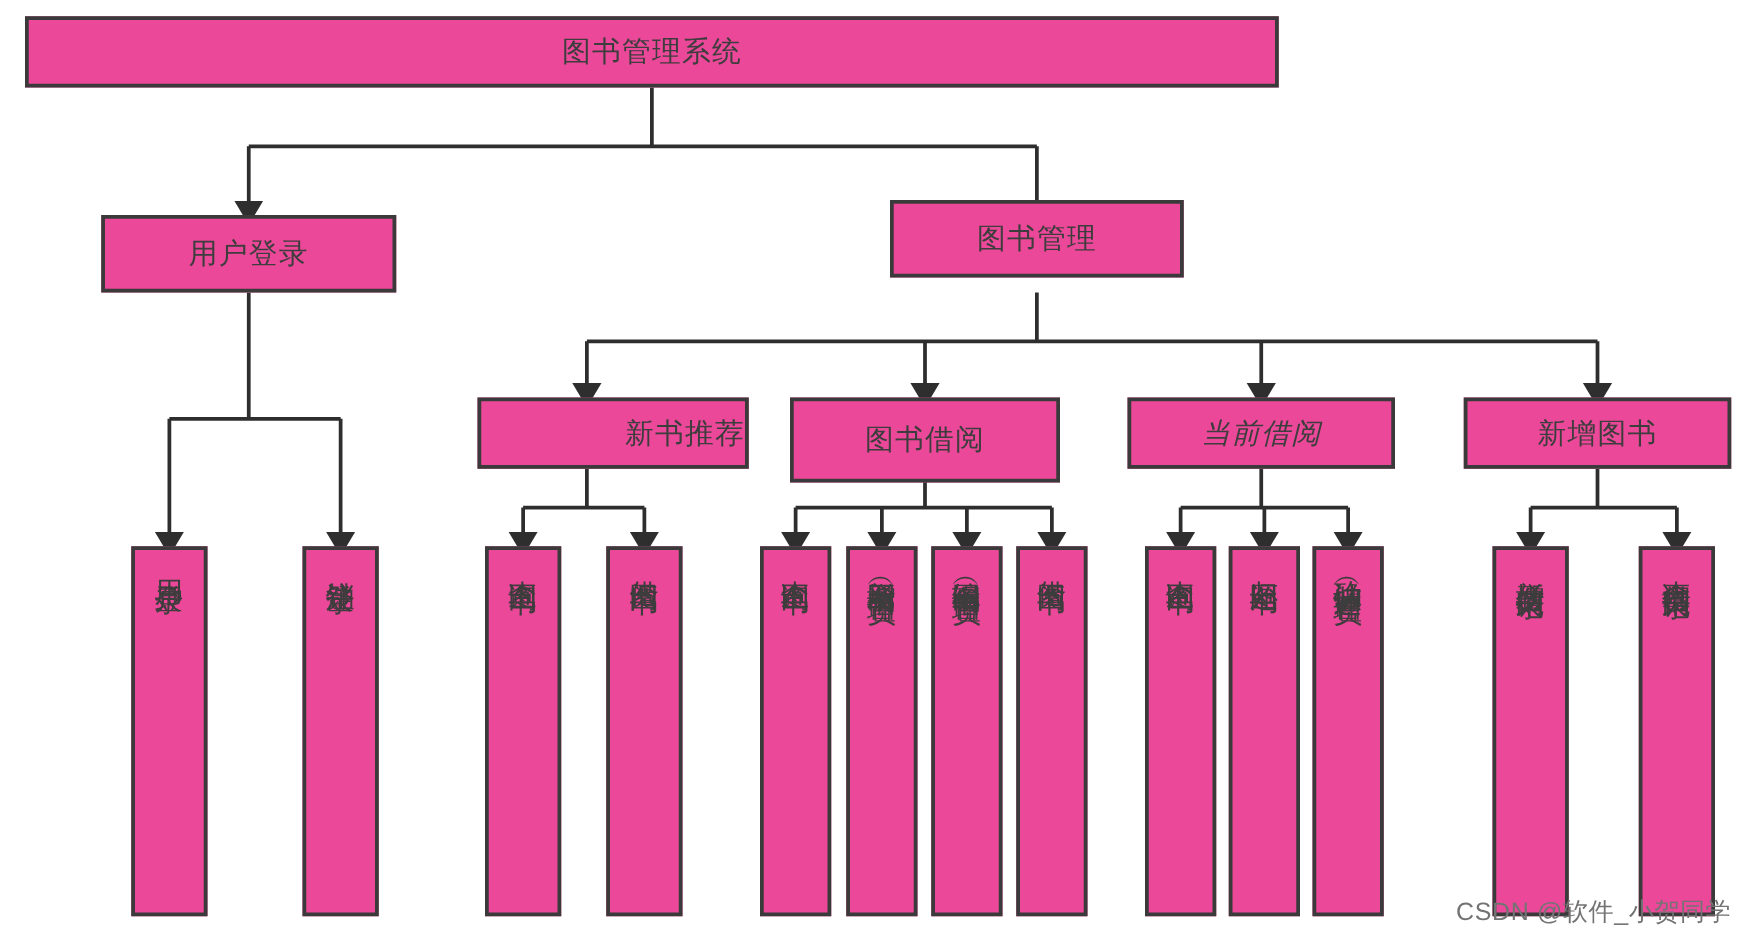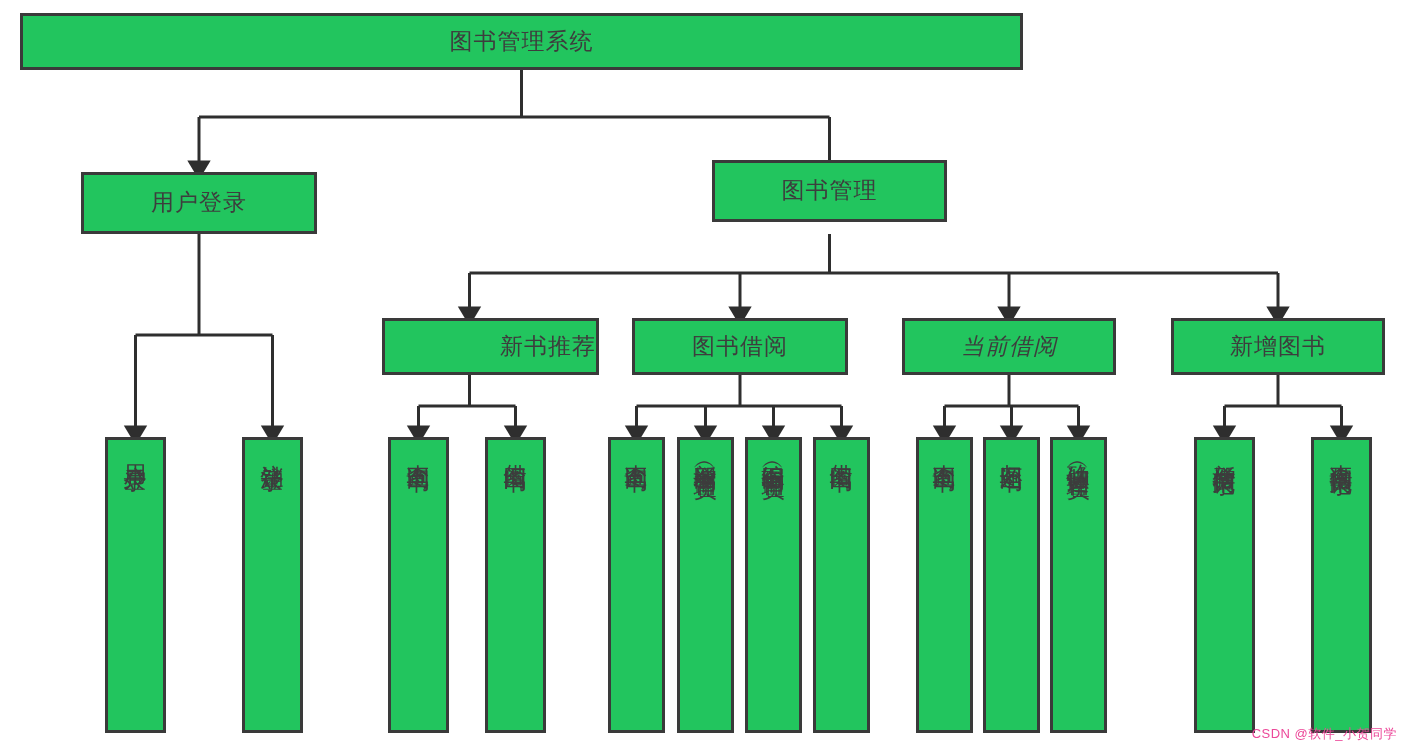--- a/index.html
+++ b/index.html
@@ -22,21 +22,21 @@
     position: absolute;
     left: 0;
     top: 0;
     width: 1405px;
     height: 747px;
     pointer-events: none;
   }
   .node {
     position: absolute;
     box-sizing: border-box;
-    background: #22c55e;
+    background: #ec4899;
     border: 3px solid #3a3a3a;
     display: flex;
     align-items: center;
     justify-content: center;
     color: #333333;
     z-index: 2;
   }
   .node.lvl-root {
     border-width: 3px;
   }
@@ -56,24 +56,24 @@
     white-space: normal;
     max-height: 100%;
   }
   .node.leaf {
     align-items: flex-start;
     justify-content: center;
     padding-top: 6px;
   }
   #watermark {
     position: absolute;
-    right: 8px;
+    right: 20px;
     bottom: 4px;
-    font-size: 13px;
-    color: #ec4899;
+    font-size: 20px;
+    color: #737373;
     letter-spacing: 0.5px;
     z-index: 5;
     white-space: nowrap;
   }
 </style>
 </head>
 <body>
 
 <div id="diagram-root">
 
@@ -126,21 +126,21 @@
       </div>
       <div class="node" style="left: 81px; top: 172px; width: 236px; height: 62px;">
         <span class="node-label">用户登录</span>
       </div>
       <div class="node" style="left: 712px; top: 160px; width: 235px; height: 62px;">
         <span class="node-label">图书管理</span>
       </div>
       <div class="node" style="left: 382px; top: 318px; width: 217px; height: 57px; justify-content: flex-end;">
         <span class="node-label">新书推荐</span>
       </div>
-      <div class="node" style="left: 632px; top: 318px; width: 216px; height: 57px;">
+      <div class="node" style="left: 632px; top: 318px; width: 216px; height: 68px;">
         <span class="node-label">图书借阅</span>
       </div>
       <div class="node" style="left: 902px; top: 318px; width: 214px; height: 57px; font-style: italic;">
         <span class="node-label">当前借阅</span>
       </div>
       <div class="node" style="left: 1171px; top: 318px; width: 214px; height: 57px;">
         <span class="node-label">新增图书</span>
       </div>
       <div class="node leaf" style="left: 105px; top: 437px; width: 61px; height: 296px;">
         <span class="node-label">用户登录</span>

